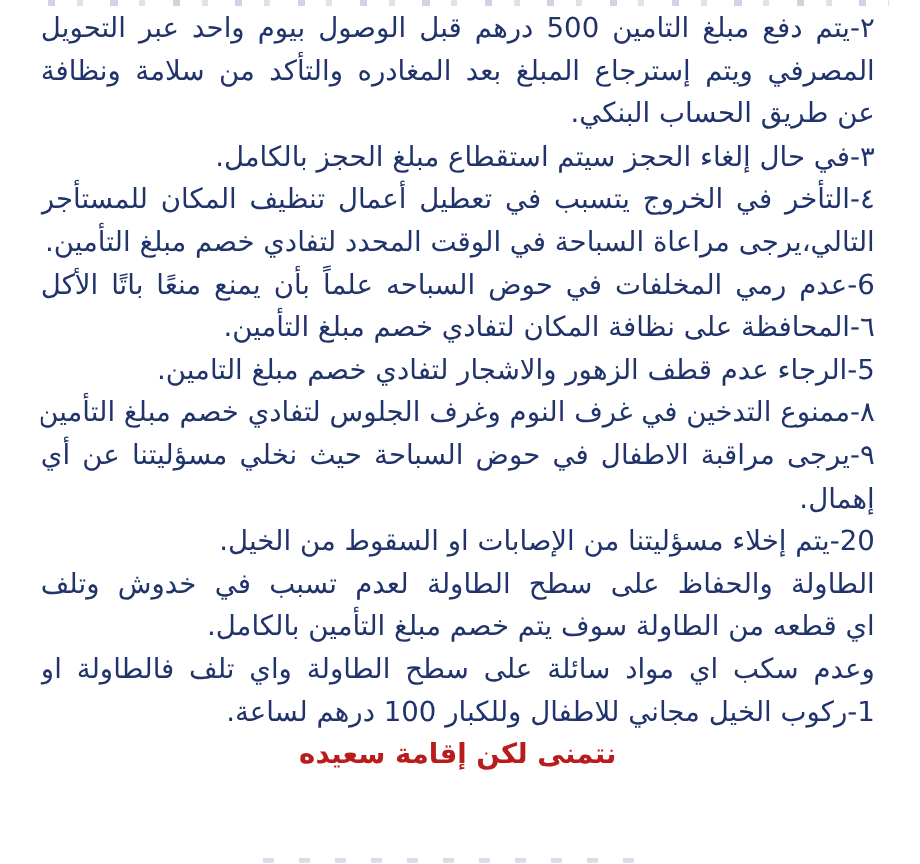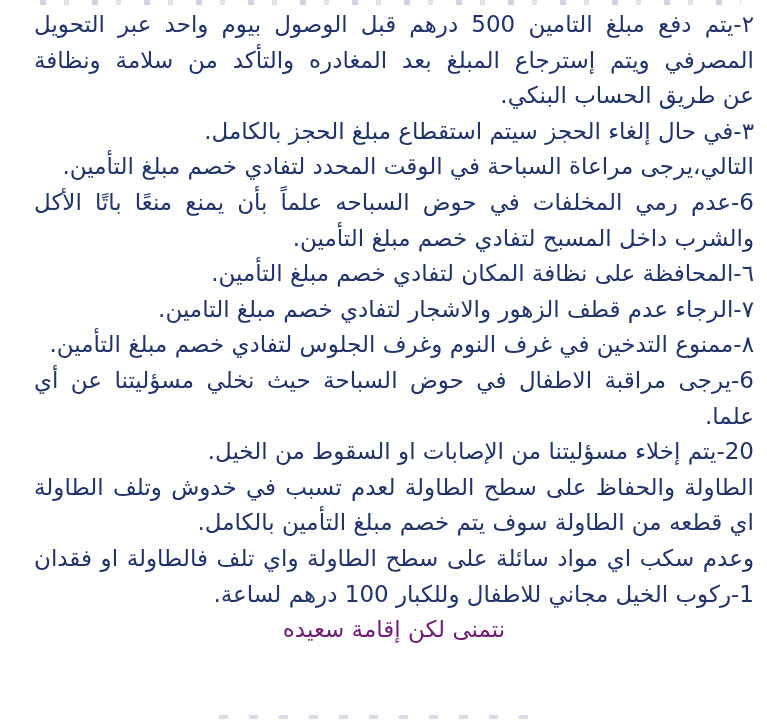--- a/index.html
+++ b/index.html
@@ -11,38 +11,38 @@
     position: relative;
     width: 767px;
     height: 720px;
     box-sizing: border-box;
     background: #ffffff;
     direction: rtl;
     font-family: "DejaVu Sans", sans-serif;
     color: #20336b;
     font-size: 23px;
     line-height: 35.6px;
-    padding: 7px 13px 0 34px;
+    padding: 7px 38px 0 34px;
     overflow: hidden;
   }
   .lines { position: relative; }
   .line {
     height: 35.6px;
     overflow: hidden;
   }
   .line.start { white-space: nowrap; }
   .line.justify {
     text-align: justify;
     text-align-last: justify;
     -moz-text-align-last: justify;
   }
   .line.center {
     text-align: center;
-    font-weight: normal;
-    color: #701a75;
+    font-weight: bold;
+    color: #b91c1c;
   }
   
   .crop-top {
     position: absolute;
     top: 0; right: 26px; left: 40px;
     height: 5px;
     background: repeating-linear-gradient(90deg,
       rgba(62, 82, 141, 0.45) 0 6px, transparent 6px 24px,
       rgba(62, 82, 141, 0.30) 24px 29px, transparent 29px 52px);
     opacity: 0.55;
@@ -61,28 +61,28 @@
 </head>
 <body>
 
 <div class="page">
   <div class="crop-top"></div>
   <div class="lines">
       <div class="line justify">٢-يتم دفع مبلغ التامين 500 درهم قبل الوصول بيوم واحد عبر التحويل</div>
       <div class="line justify">المصرفي ويتم إسترجاع المبلغ بعد المغادره والتأكد من سلامة ونظافة المكان</div>
       <div class="line start">عن طريق الحساب البنكي.</div>
       <div class="line start">٣-في حال إلغاء الحجز سيتم استقطاع مبلغ الحجز بالكامل.</div>
+      <div class="line justify">٤-التأخر في الخروج يتسبب في تعطيل أعمال تنظيف المكان للمستأجر</div>
       <div class="line start">التالي،يرجى مراعاة السباحة في الوقت المحدد لتفادي خصم مبلغ التأمين.</div>
       <div class="line justify">6-عدم رمي المخلفات في حوض السباحه علماً بأن يمنع منعًا باتًا الأكل</div>
-      <div class="line start">والشرب داخل المسبح لتفادي خصم مبلغ التأمين.</div>
       <div class="line start">٦-المحافظة على نظافة المكان لتفادي خصم مبلغ التأمين.</div>
-      <div class="line start">٧-الرجاء عدم قطف الزهور والاشجار لتفادي خصم مبلغ التامين.</div>
+      <div class="line start">5-الرجاء عدم قطف الزهور والاشجار لتفادي خصم مبلغ التامين.</div>
       <div class="line start">٨-ممنوع التدخين في غرف النوم وغرف الجلوس لتفادي خصم مبلغ التأمين.</div>
-      <div class="line justify">6-يرجى مراقبة الاطفال في حوض السباحة حيث نخلي مسؤليتنا عن أي</div>
-      <div class="line start">علما.</div>
+      <div class="line justify">٩-يرجى مراقبة الاطفال في حوض السباحة حيث نخلي مسؤليتنا عن أي</div>
+      <div class="line start">إهمال.</div>
       <div class="line start">20-يتم إخلاء مسؤليتنا من الإصابات او السقوط من الخيل.</div>
       <div class="line justify">الطاولة والحفاظ على سطح الطاولة لعدم تسبب في خدوش  وتلف الطاولة</div>
       <div class="line start">اي قطعه من الطاولة سوف يتم خصم مبلغ التأمين بالكامل.</div>
       <div class="line justify">وعدم سكب اي مواد سائلة على سطح الطاولة واي تلف فالطاولة او فقدان</div>
       <div class="line start">1-ركوب الخيل مجاني للاطفال وللكبار 100 درهم لساعة.</div>
       <div class="line center bold">نتمنى لكن إقامة سعيده</div>
     </div>
   <div class="crop-bottom"></div>
 </div>
 

